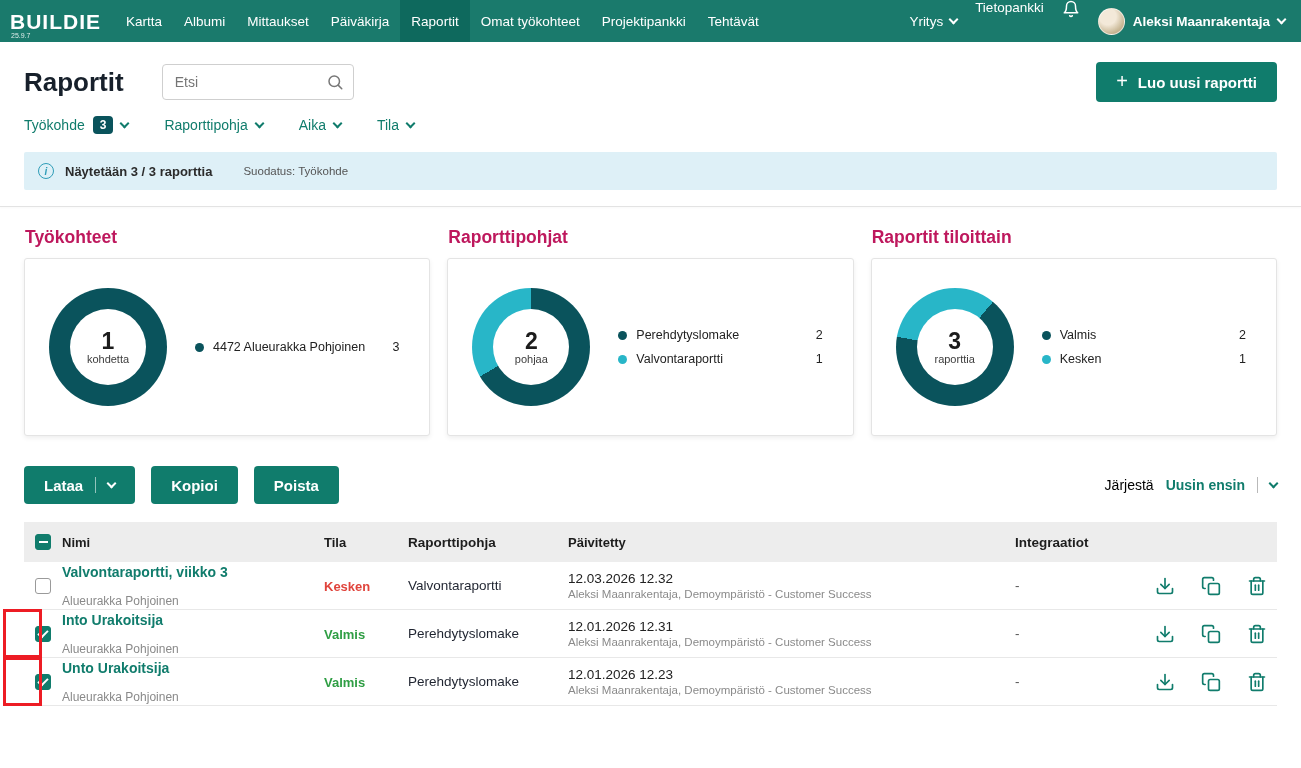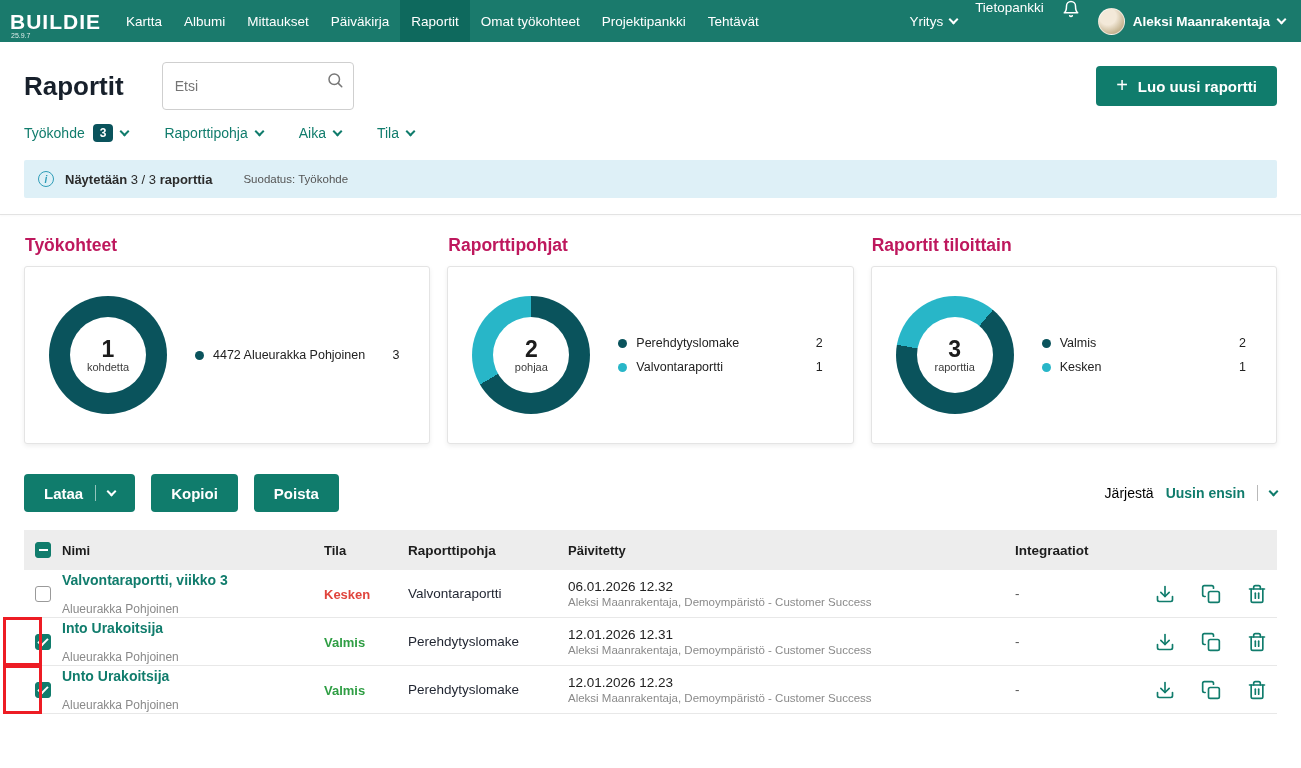--- a/index.html
+++ b/index.html
@@ -36,42 +36,42 @@
   .top-right .drop{display:flex;align-items:center;gap:7px;cursor:pointer;}
   .bell{width:18px;height:18px;cursor:pointer;}
   .avatar{width:27px;height:27px;border-radius:50%;border:1px solid rgba(255,255,255,.6);
           background:radial-gradient(circle at 35% 30%, #f3e9d9 0 35%, #c9b896 70%, #a08c6a);}
   .user{display:flex;align-items:center;gap:8px;cursor:pointer;font-weight:600;}
 
   
   .page-head{display:flex;align-items:center;padding:20px 24px 12px;}
   .page-title{font-size:26px;font-weight:700;color:#17202b;}
   .search{position:relative;margin-left:38px;}
-  .search input{width:192px;height:48px;border:1px solid #cfcfcf;border-radius:4px;
+  .search input{width:192px;height:36px;border:1px solid #cfcfcf;border-radius:4px;
                 padding:0 36px 0 12px;font-size:14px;font-family:inherit;color:#333;outline:none;}
   .search .icon{position:absolute;right:10px;top:9px;color:#777;}
   .btn{background:var(--brand);color:#fff;border:none;border-radius:4px;height:38px;
        display:flex;align-items:center;gap:10px;padding:0 20px;font-size:15px;font-weight:700;
        font-family:inherit;cursor:pointer;}
   .btn .plus{font-size:20px;font-weight:400;line-height:1;margin-top:-2px;}
   .create{margin-left:auto;height:40px;}
 
   
   .filters{display:flex;gap:36px;padding:2px 24px 14px;align-items:center;text-align:center;}
   .filter{display:flex;align-items:center;gap:8px;color:var(--brand);font-size:14px;cursor:pointer;}
   .badge{background:var(--dark-seg);color:#fff;font-size:12px;font-weight:700;border-radius:4px;
          padding:2px 7px;line-height:1.2;}
 
   
   .info-bar{margin:4px 24px 0;background:var(--info-bg);height:38px;display:flex;align-items:center;
             gap:11px;padding:0 14px;border-radius:2px;}
   .info-icon{width:16px;height:16px;border:1.5px solid var(--info-icon);border-radius:50%;color:var(--info-icon);
              font-size:10px;font-weight:700;display:flex;align-items:center;justify-content:center;font-style:italic;}
   .info-msg{font-size:13px;font-weight:600;color:#2b2b2b;}
-  .info-msg b{font-weight:400;text-align:center;}
+  .info-msg b{font-weight:700;text-align:center;}
   .info-note{font-size:11.5px;color:#555;margin-left:20px;}
   .section-divider{border-bottom:1px solid #e3e3e3;margin-top:16px;box-shadow:0 1px 2px rgba(0,0,0,.04);}
 
   
   .cards{display:flex;gap:17px;padding:20px 24px 4px;}
   .card-col{flex:1;min-width:0;}
   .card-title{font-size:17.5px;font-weight:700;color:#be185d;margin:0 0 10px 1px;}
   .card{border:1px solid var(--border);border-radius:3px;background:#fff;height:178px;
         box-shadow:0 2px 5px rgba(0,0,0,.07);display:flex;align-items:center;padding:0 24px;gap:28px;}
   .donut{width:118px;height:118px;border-radius:50%;flex:0 0 auto;
@@ -320,21 +320,21 @@
     </div>
     <div class="col-name">
       <div class="row-name">Valvontaraportti, viikko 3</div>
       <div class="row-site">Alueurakka Pohjoinen</div>
     </div>
     <div class="col-status">
       <span class="status status-kesken">Kesken</span>
     </div>
     <div class="col-template">Valvontaraportti</div>
     <div class="col-updated">
-      <div class="upd-time">06.01.2026 12.32</div>
+      <div class="upd-time">12.03.2026 12.32</div>
       <div class="upd-by">Aleksi Maanrakentaja, Demoympäristö - Customer Success</div>
     </div>
     <div class="col-integr">-</div>
     <div class="col-actions">
       <svg class="row-icon" width="20" height="20" viewBox="0 0 24 24" fill="none" stroke="currentColor" stroke-width="2" stroke-linecap="round" stroke-linejoin="round">
           <path d="M21 15v4a2 2 0 0 1-2 2H5a2 2 0 0 1-2-2v-4"></path>
           <polyline points="7 10 12 15 17 10"></polyline>
           <line x1="12" y1="15" x2="12" y2="3"></line>
         </svg>
       <svg class="row-icon" width="20" height="20" viewBox="0 0 24 24" fill="none" stroke="currentColor" stroke-width="2" stroke-linecap="round" stroke-linejoin="round">

